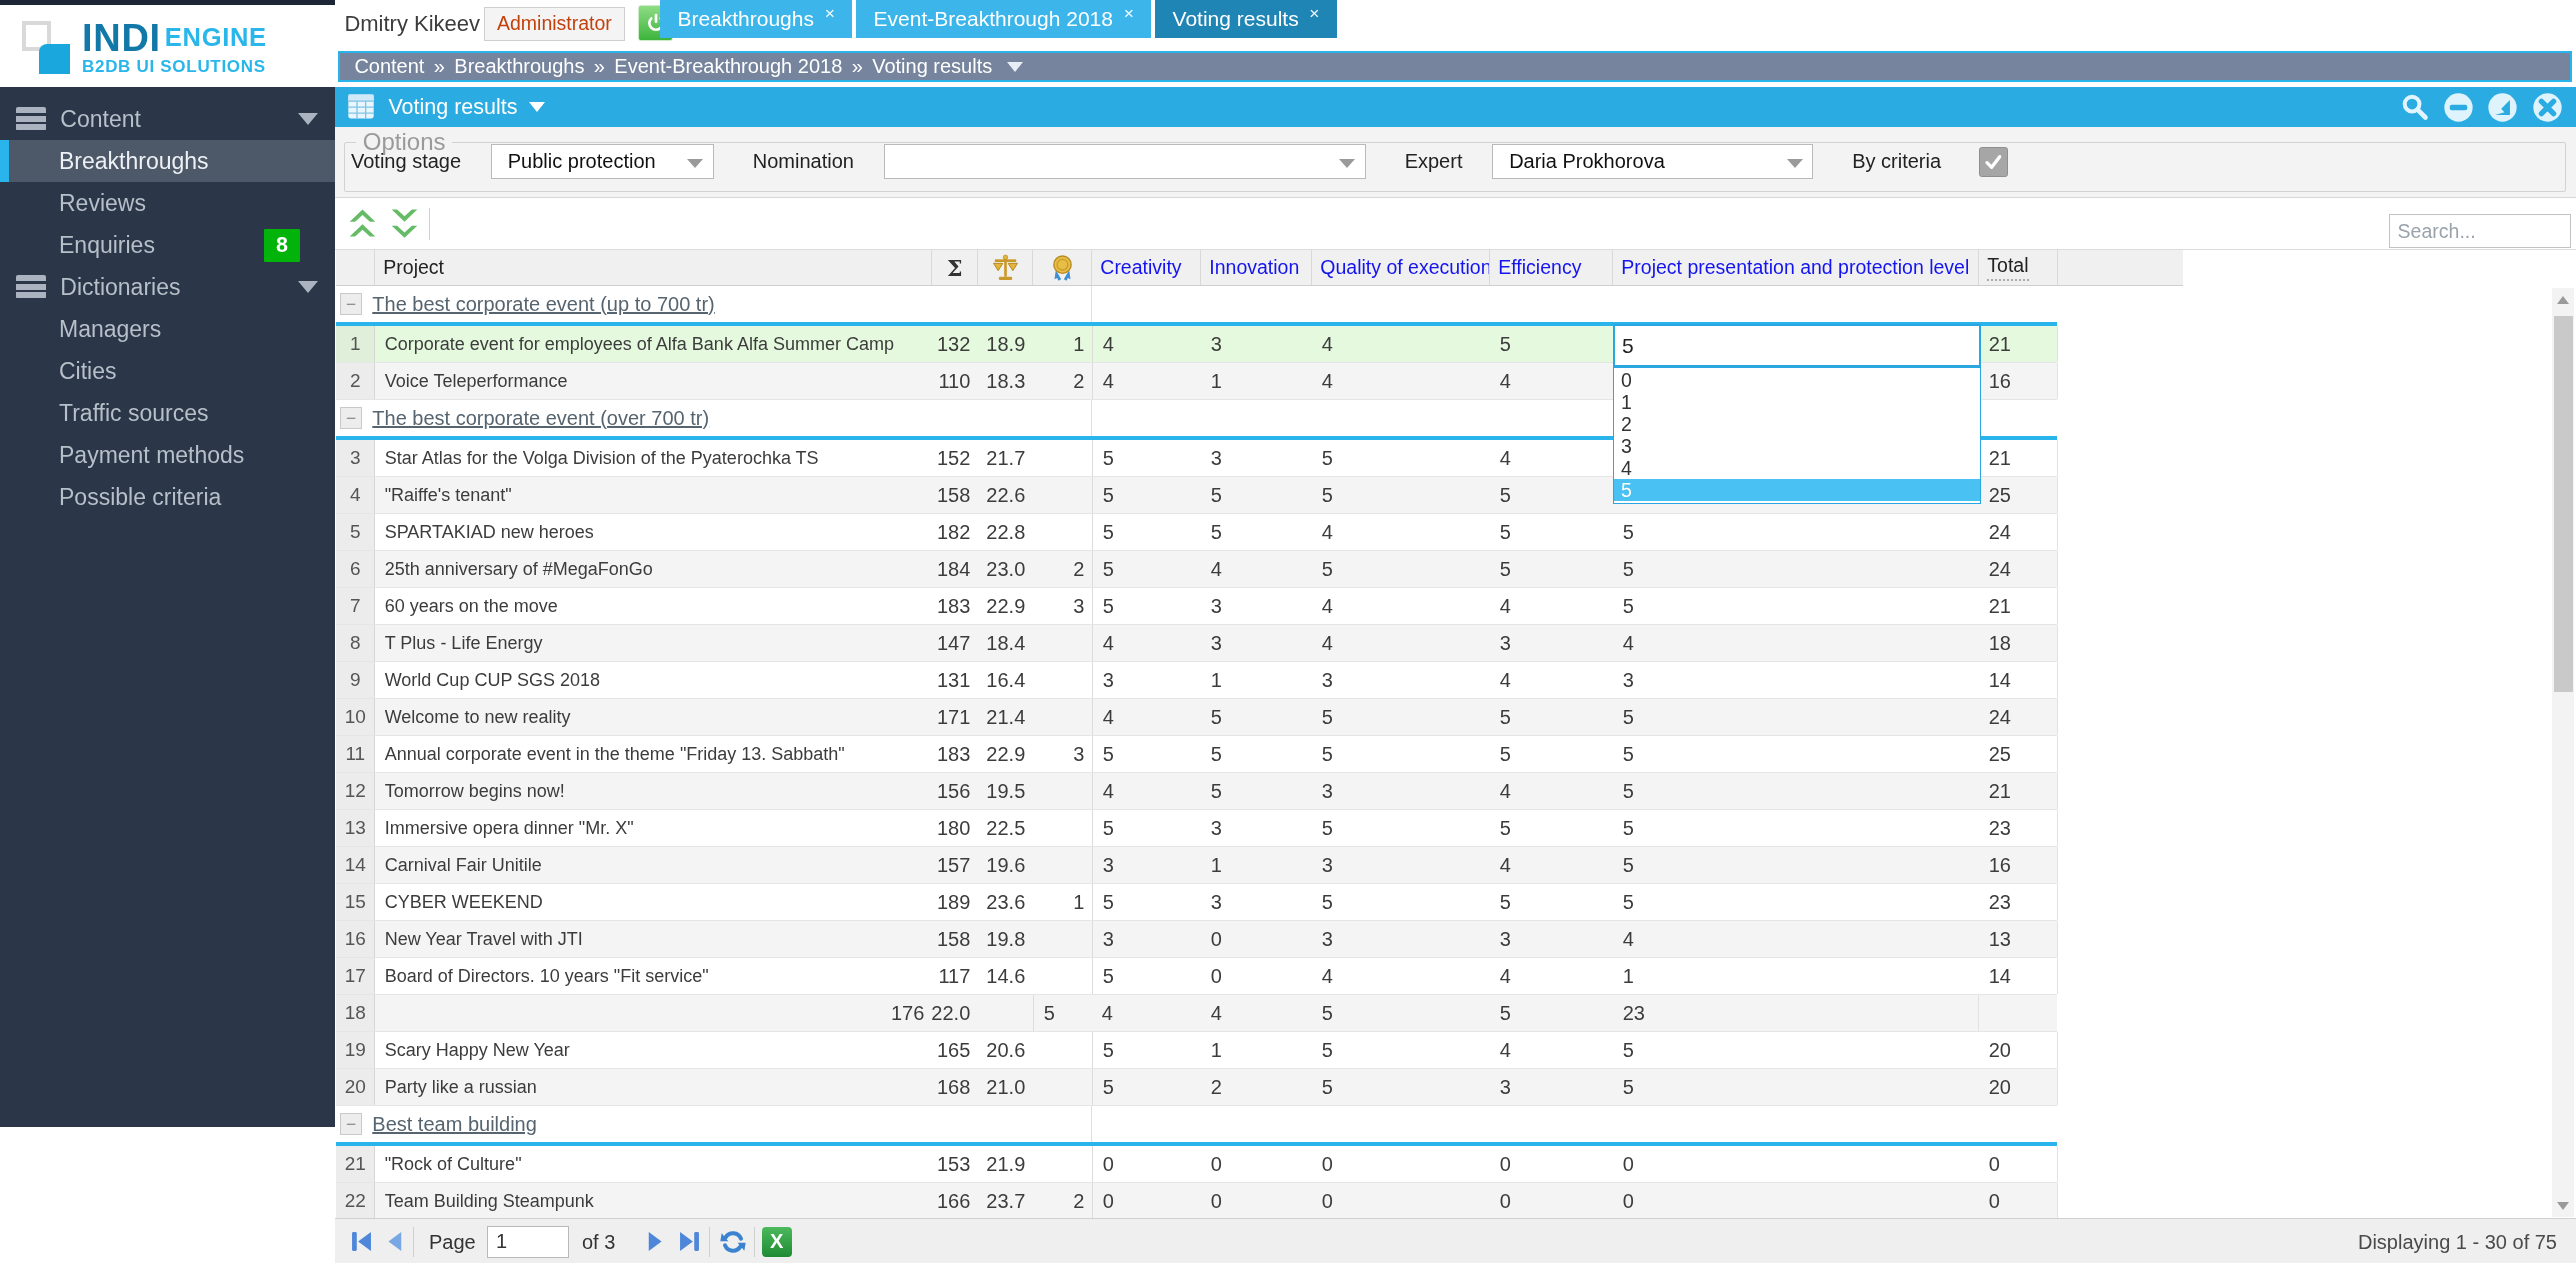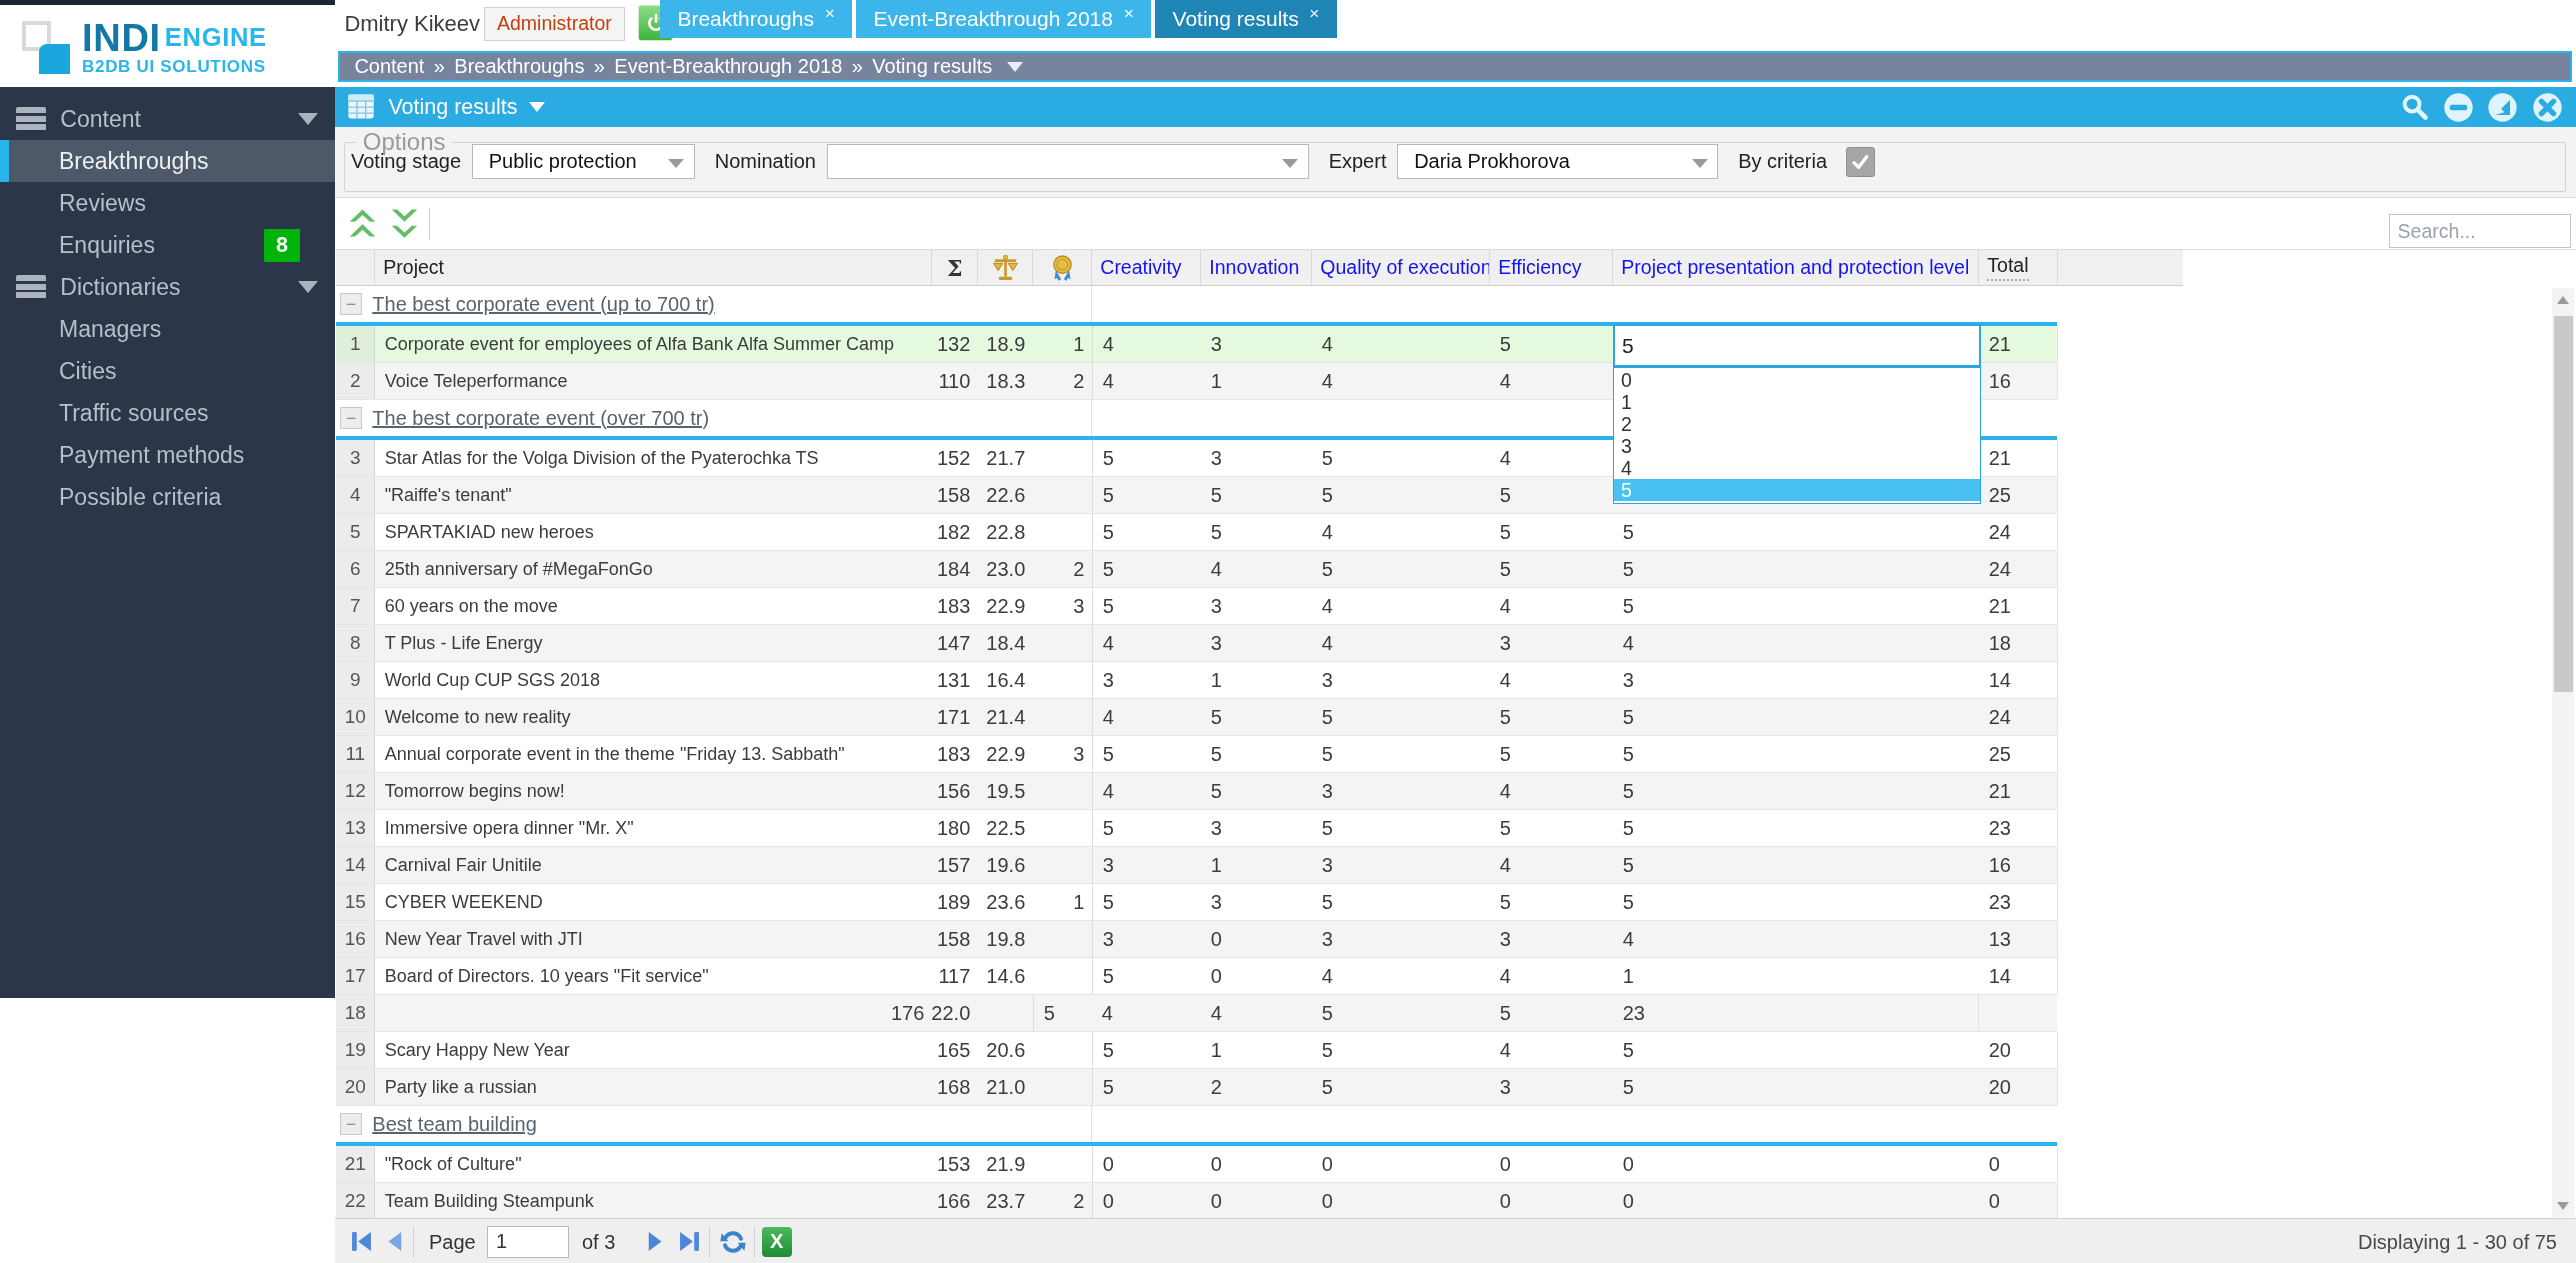--- a/index.html
+++ b/index.html
@@ -1,20 +1,20 @@
 <!DOCTYPE html>
 <html style="font-size:10.7px"><head>
 <meta charset="utf-8">
 <style>
   * { box-sizing: border-box; margin: 0; padding: 0; }
   html, body { width: 2576px; height: 1264px; overflow: hidden;
     font-family: "Liberation Sans", "DejaVu Sans", sans-serif; background: #fff; }
 
   
-  .sidebar { position: absolute; left: 0; top: 0; width: 335px; height: 998px; background: #2b3648; }
+  .sidebar { position: absolute; left: 0; top: 0; width: 335px; height: 1127px; background: #2b3648; }
   .logo-box { position: absolute; left: 0; top: 5.4px; width: 335px; height: 82px; background: #fff; }
   .logo-squares { position: absolute; left: 21.5px; top: 16px; width: 52px; height: 52px; }
   .sq-gray { position: absolute; left: 0; top: 0; width: 29.5px; height: 29.5px; border: 4.7px solid #d9d9d9; background: #fff; }
   .sq-blue { position: absolute; left: 17.4px; top: 23px; width: 31px; height: 29.5px; background: #19a7dd; border-top-left-radius: 8px; }
   .logo-text { position: absolute; left: 82px; top: 14.8px; }
   .logo-main { font-size: 38px; font-weight: bold; color: #1278a8; letter-spacing: 0.7px; line-height: 36px; display: inline-block; }
   .logo-engine { font-size: 25.5px; font-weight: bold; color: #29b6ea; letter-spacing: 0.7px; display: inline-block; margin-left: 4px; vertical-align: 5.4px; }
   .logo-sub { font-size: 17px; font-weight: bold; color: #29b6ea; letter-spacing: 0.7px; margin-top: 1.3px; }
   .side-nav { position: absolute; left: 0; top: 98px; width: 335px; }
   .side-item { position: relative; display: flex; align-items: center; height: 42px; color: #b7bfc9; font-size: 23px; cursor: pointer; }
@@ -55,21 +55,21 @@
   .grid-ico { margin-left: 12px; }
   .panel-title { color: #fff; font-size: 21.5px; margin-left: 13.4px; }
   .pt-caret { width: 0; height: 0; margin-left: 12px; border-left: 8px solid transparent; border-right: 8px solid transparent; border-top: 10px solid #fff; }
   .tb-icons { margin-left: auto; margin-right: 13.4px; display: flex; gap: 13.4px; align-items: center; }
   .tb-icons svg { cursor: pointer; }
 
   
   .options { position: absolute; left: 0; top: 127px; width: 2241px; height: 71px; background: #f3f3f3; border-bottom: 0.7px solid #d8d8d8; }
   .options fieldset { position: absolute; left: 9.4px; top: 1.3px; width: 2222px; height: 64px; border: 0.7px solid #d2d2d2; border-radius: 2px; }
   .options legend { font-size: 24px; color: #9a9a9a; margin-left: 10.7px; padding: 0 6.7px; }
-  .opt-row { position: absolute; left: 16px; top: 17.4px; display: flex; align-items: center; }
+  .opt-row { position: absolute; left: 16px; top: 17.4px; display: flex; align-items: center; gap: 19px; }
   .opt-label { font-size: 20px; color: #222; margin-right: 10.7px; white-space: nowrap; }
   .select { height: 35px; background: #fff; border: 0.7px solid #b9b9b9; display: flex; align-items: center; padding: 0 34px 0 16px; position: relative; font-size: 20px; color: #111; cursor: pointer; }
   .select::after { content: ""; position: absolute; right: 9.4px; top: 13.4px; width: 0; height: 0;
     border-left: 8px solid transparent; border-right: 8px solid transparent; border-top: 9.4px solid #9a9a9a; }
   .sel-stage { width: 223px; }
   .sel-nom { width: 482px; margin-right: 20px; }
   .sel-expert { width: 321px; margin-right: 20px; }
   .ml { margin-left: 20px; }
   .checkbox { width: 29.5px; height: 29.5px; background: #a6a6a6; border: 0.7px solid #8f8f8f; border-radius: 2.7px; margin-left: 8px;
     display: flex; align-items: center; justify-content: center; cursor: pointer; }

